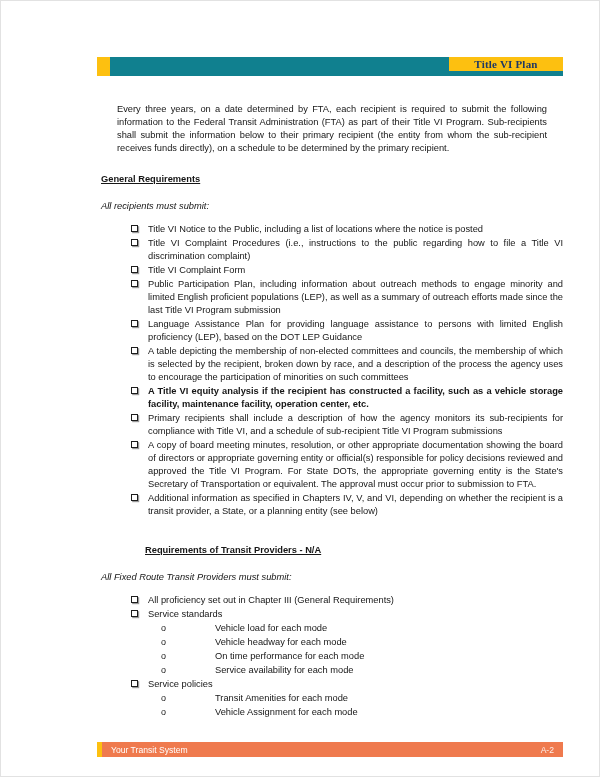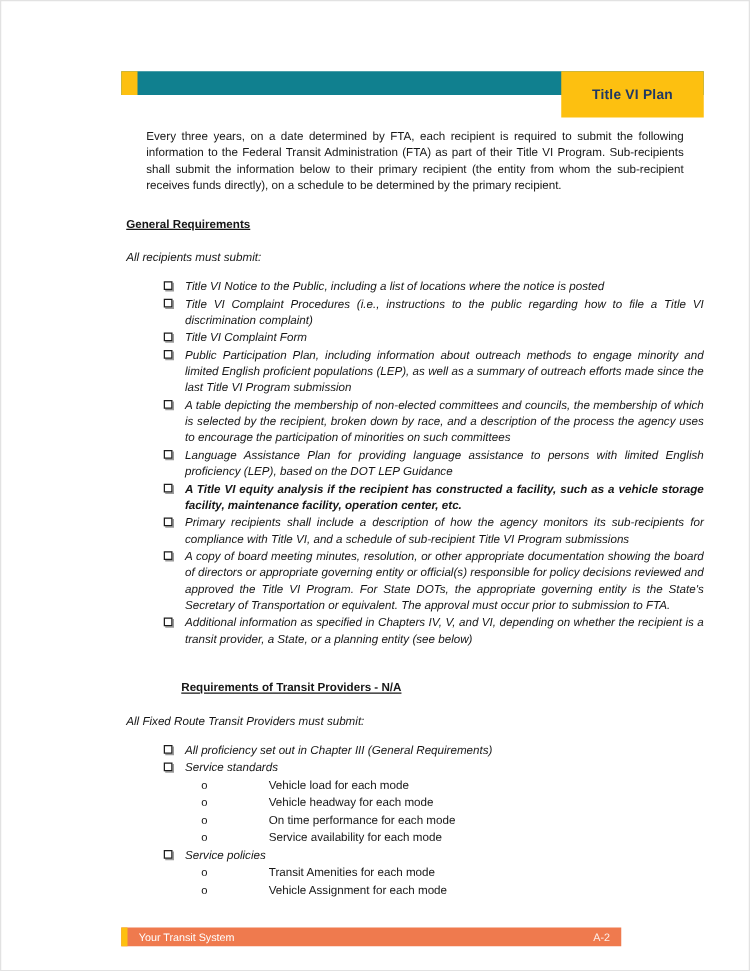--- a/index.html
+++ b/index.html
@@ -16,23 +16,23 @@
   
   .header-bar {
     position: absolute; left: 96px; top: 56px; width: 466px; height: 19px;
     background: var(--teal);
   }
   .header-accent {
     position: absolute; left: 0; top: 0; width: 13px; height: 19px;
     background: var(--yellow);
   }
   .header-title-box {
-    position: absolute; right: 0; top: 0; width: 114px; height: 37px;
+    position: absolute; right: 0; top: 0; width: 114px; height: 14px;
     background: var(--yellow);
-    display: flex; align-items: center; justify-content: center;
+    display: flex; align-items: center; justify-content: center; font-family: Liberation Serif, serif;
   }
   .header-title-box span {
     font-weight: bold; font-size: 11px; color: var(--title-ink);
     letter-spacing: .2px;
   }
 
   
   .content {
     position: absolute; left: 100px; top: 86px; width: 462px;
     font-size: 9.3px; line-height: 13px;
@@ -49,32 +49,32 @@
   .check-item {
     display: flex; align-items: flex-start;
     padding-left: 30px; margin-bottom: 1px;
   }
   .check-item.bold .check-text { font-weight: bold; }
   .checkbox {
     flex: none; width: 7px; height: 7px; margin: 2px 10px 0 0;
     border: 1.2px solid #1d1d1d; background: #fff;
     box-shadow: 1.2px 1.2px 0 #9a9a9a;
   }
-  .check-text { flex: 1; text-align: justify; font-style: italic; }
+  .check-text { flex: 1; text-align: justify; }
 
   .sub-item {
     display: flex; align-items: flex-start;
     padding-left: 60px; margin-bottom: 1px;
   }
   .sub-marker { flex: none; width: 17px; font-size: 9px; }
   .sub-text { flex: 1; margin-left: 37px; }
 
   
   .footer-bar {
-    position: absolute; left: 96px; top: 741px; width: 400px; height: 15px;
+    position: absolute; left: 96px; top: 741px; width: 466px; height: 15px;
     background: var(--orange);
     display: flex; align-items: center;
   }
   .footer-accent {
     flex: none; width: 5px; height: 15px; background: var(--yellow);
     margin-right: 9px;
   }
   .footer-left {
     flex: 1; font-size: 8.6px; color: #ffffff;
   }
@@ -113,25 +113,25 @@
             <div class="check-item">
               <span class="checkbox"></span>
               <span class="check-text">Title VI Complaint Form</span>
             </div>
             <div class="check-item">
               <span class="checkbox"></span>
               <span class="check-text">Public Participation Plan, including information about outreach methods to engage minority and limited English proficient populations (LEP), as well as a summary of outreach efforts made since the last Title VI Program submission</span>
             </div>
             <div class="check-item">
               <span class="checkbox"></span>
+              <span class="check-text">Language Assistance Plan for providing language assistance to persons with limited English proficiency (LEP), based on the DOT LEP Guidance</span>
+            </div>
+            <div class="check-item">
+              <span class="checkbox"></span>
               <span class="check-text">A table depicting the membership of non-elected committees and councils, the membership of which is selected by the recipient, broken down by race, and a description of the process the agency uses to encourage the participation of minorities on such committees</span>
-            </div>
-            <div class="check-item">
-              <span class="checkbox"></span>
-              <span class="check-text">Language Assistance Plan for providing language assistance to persons with limited English proficiency (LEP), based on the DOT LEP Guidance</span>
             </div>
             <div class="check-item bold">
               <span class="checkbox"></span>
               <span class="check-text">A Title VI equity analysis if the recipient has constructed a facility, such as a vehicle storage facility, maintenance facility, operation center, etc.</span>
             </div>
             <div class="check-item">
               <span class="checkbox"></span>
               <span class="check-text">Primary recipients shall include a description of how the agency monitors its sub-recipients for compliance with Title VI, and a schedule of sub-recipient Title VI Program submissions</span>
             </div>
             <div class="check-item">

